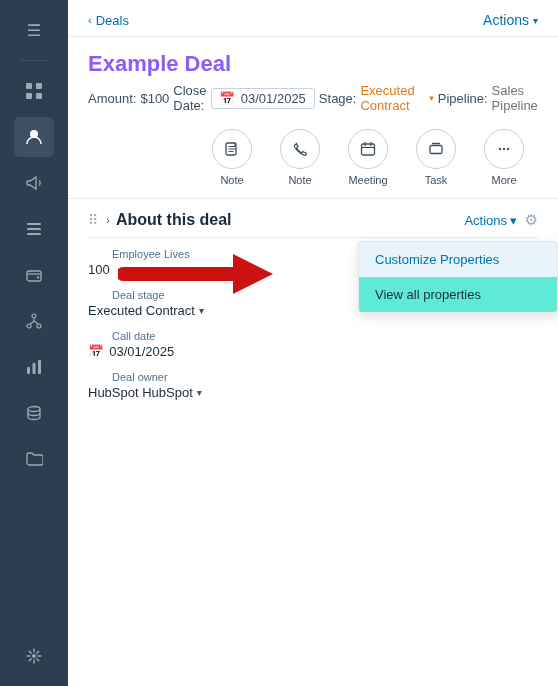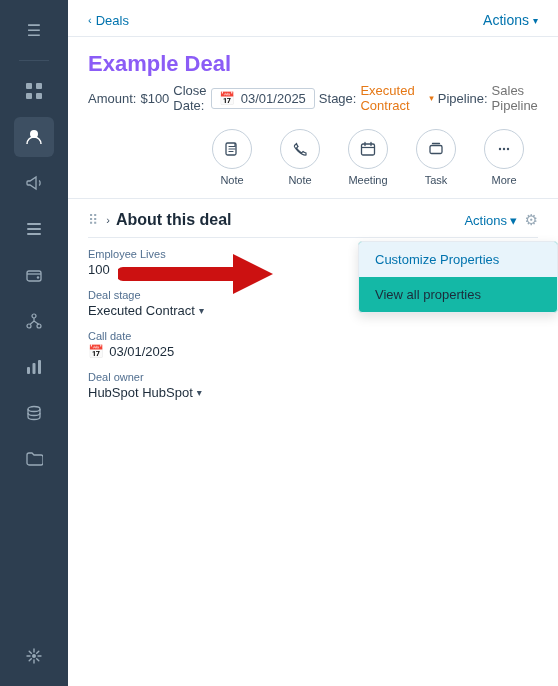--- a/index.html
+++ b/index.html
@@ -211,20 +211,21 @@
     .properties {
       padding: 10px 0 6px 0;
     }
     .prop-group {
       margin-bottom: 12px;
     }
     .prop-label {
       font-size: 11px;
       color: #516f90;
       margin-bottom: 2px;
+      margin-left: 24px;
     }
     .prop-value {
       font-size: 13px;
       color: #1c2b3a;
       font-weight: 500;
     }
     .prop-link {
       color: #1c2b3a;
       display: flex;
       align-items: center;
@@ -240,21 +241,21 @@
       align-items: center;
       gap: 5px;
       color: #1c2b3a;
     }
 
     
     .dropdown-menu {
       position: absolute;
       right: 0;
       top: 42px;
-      background: #14b8a6;
+      background: #5eead4;
       border: 1px solid #e5eaf0;
       border-radius: 4px;
       box-shadow: 0 4px 12px rgba(0,0,0,0.12);
       min-width: 200px;
       z-index: 100;
       overflow: hidden;
     }
     .dropdown-item {
       padding: 10px 16px;
       font-size: 13px;

